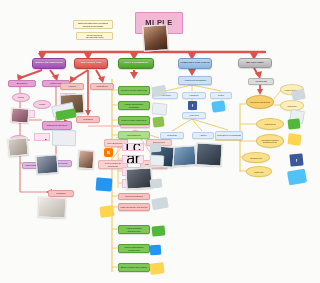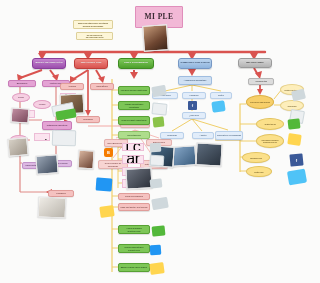--- a/index.html
+++ b/index.html
@@ -165,21 +165,21 @@
   <path d="M254 68 L258 75" stroke="#d9534f" stroke-width="2" fill="none"></path>
   <polygon points="260,79 255,73 262,71" fill="#d9534f"></polygon>
   <path d="M260 85 L260 92" stroke="#d9534f" stroke-width="1.8" fill="none"></path>
   <polygon points="260,95 257,89 263,89" fill="#d9534f"></polygon>
   <path d="M274 99 L282 89 M274 105 L282 105" stroke="#f0cf6a" stroke-width="1" fill="none"></path>
   <path d="M246 104 L240 104 L240 172" stroke="#f0cf6a" stroke-width="1.2" fill="none"></path>
   <path d="M240 124 L256 124 M240 141 L256 141 M240 157 L242 157 M240 171 L246 171" stroke="#f0cf6a" stroke-width="1" fill="none"></path>
   <path d="M240 140 L215 140" stroke="#f0cf6a" stroke-width="1" fill="none"></path>
 </svg>
 
-<div class="node title-node" style="left:135px;top:6px;width:48px;height:22px;font-family:Liberation Serif, serif;">MI PLE</div>
+<div class="node title-node" style="left:135px;top:12px;width:48px;height:22px;">MI PLE</div>
 
 <div class="node note" id="note0" style="left:73px;top:20px;width:40px;height:9px;">Mapa conceptual sobre mi entorno personal de aprendizaje</div>
 <div class="node note" id="note1" style="left:76px;top:32px;width:37px;height:8px;">EN PROCESO DE TRANSFORMACIÓN</div>
 
 <div class="photo" style="left:143px;top:25px;width:23px;height:24px;transform:rotate(-4deg);">
   <i style="background:linear-gradient(150deg,#c59b7a,#6e4631 60%,#3a2418);"></i>
 </div>
 
 <div id="branches">
     <div class="node main m-purple" style="left: 32px; top: 58px; width: 34px; height: 11px;">BUSCO INFORMACIÓN</div>

